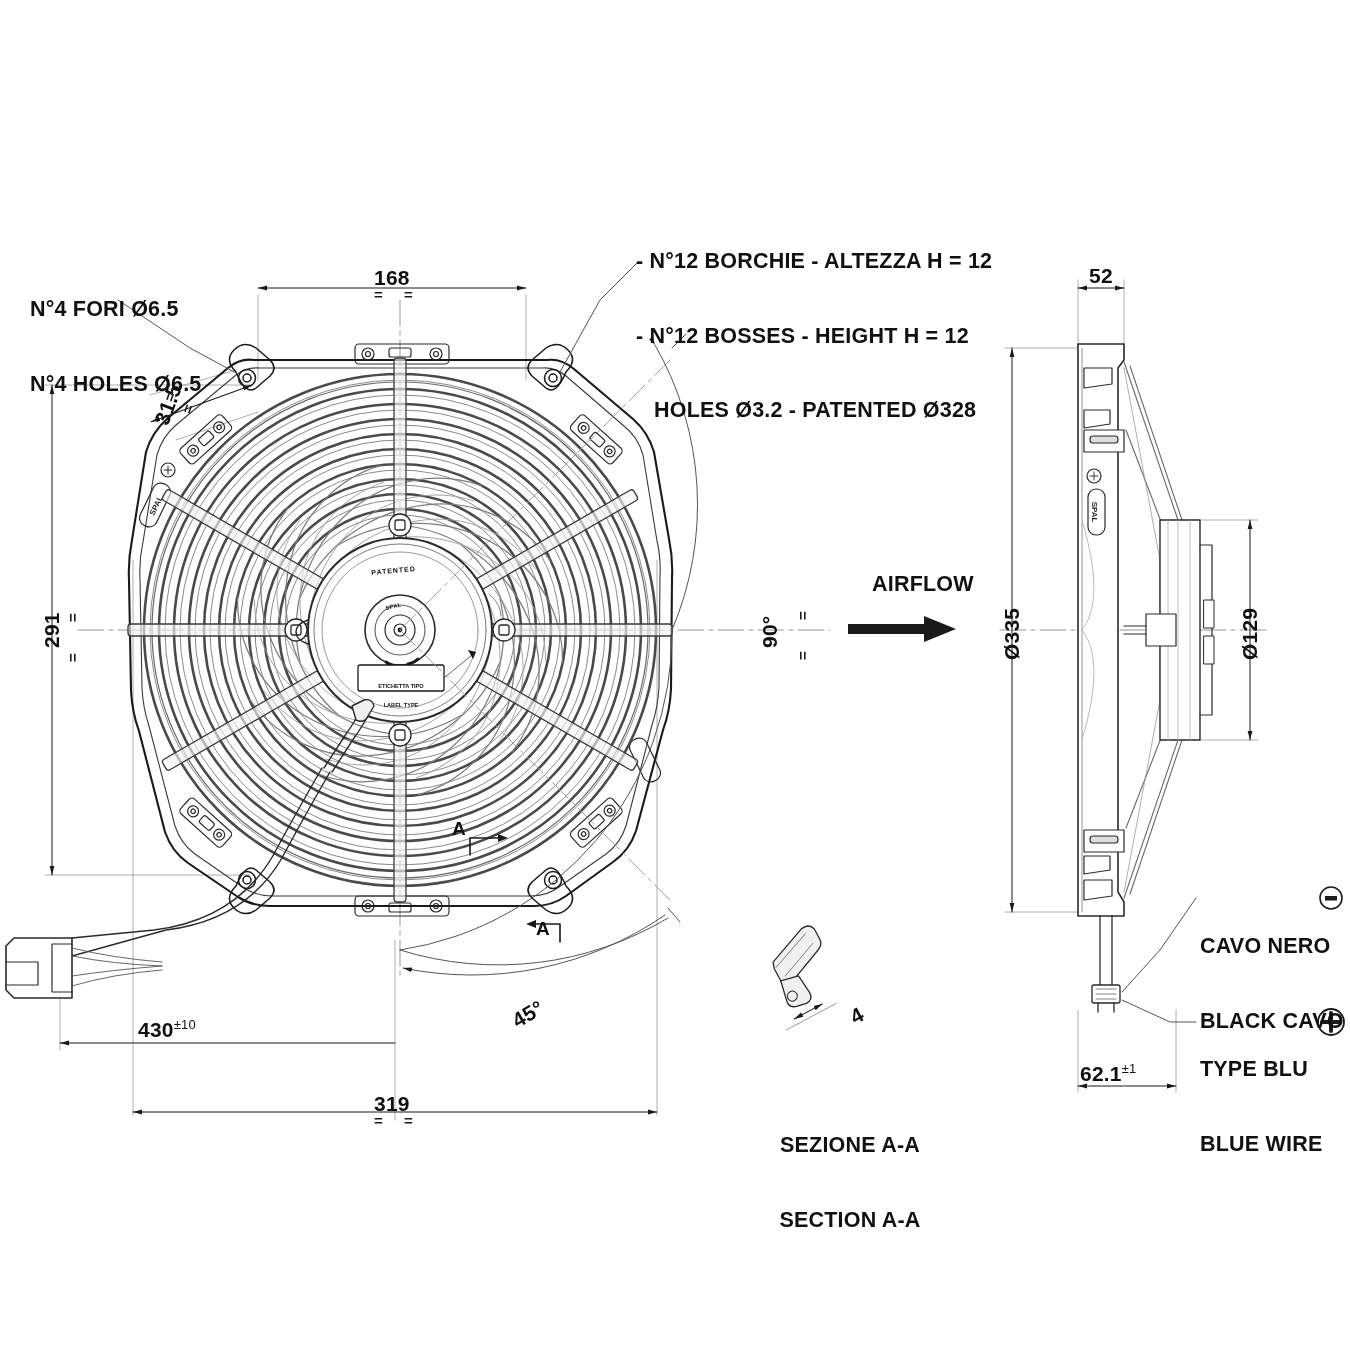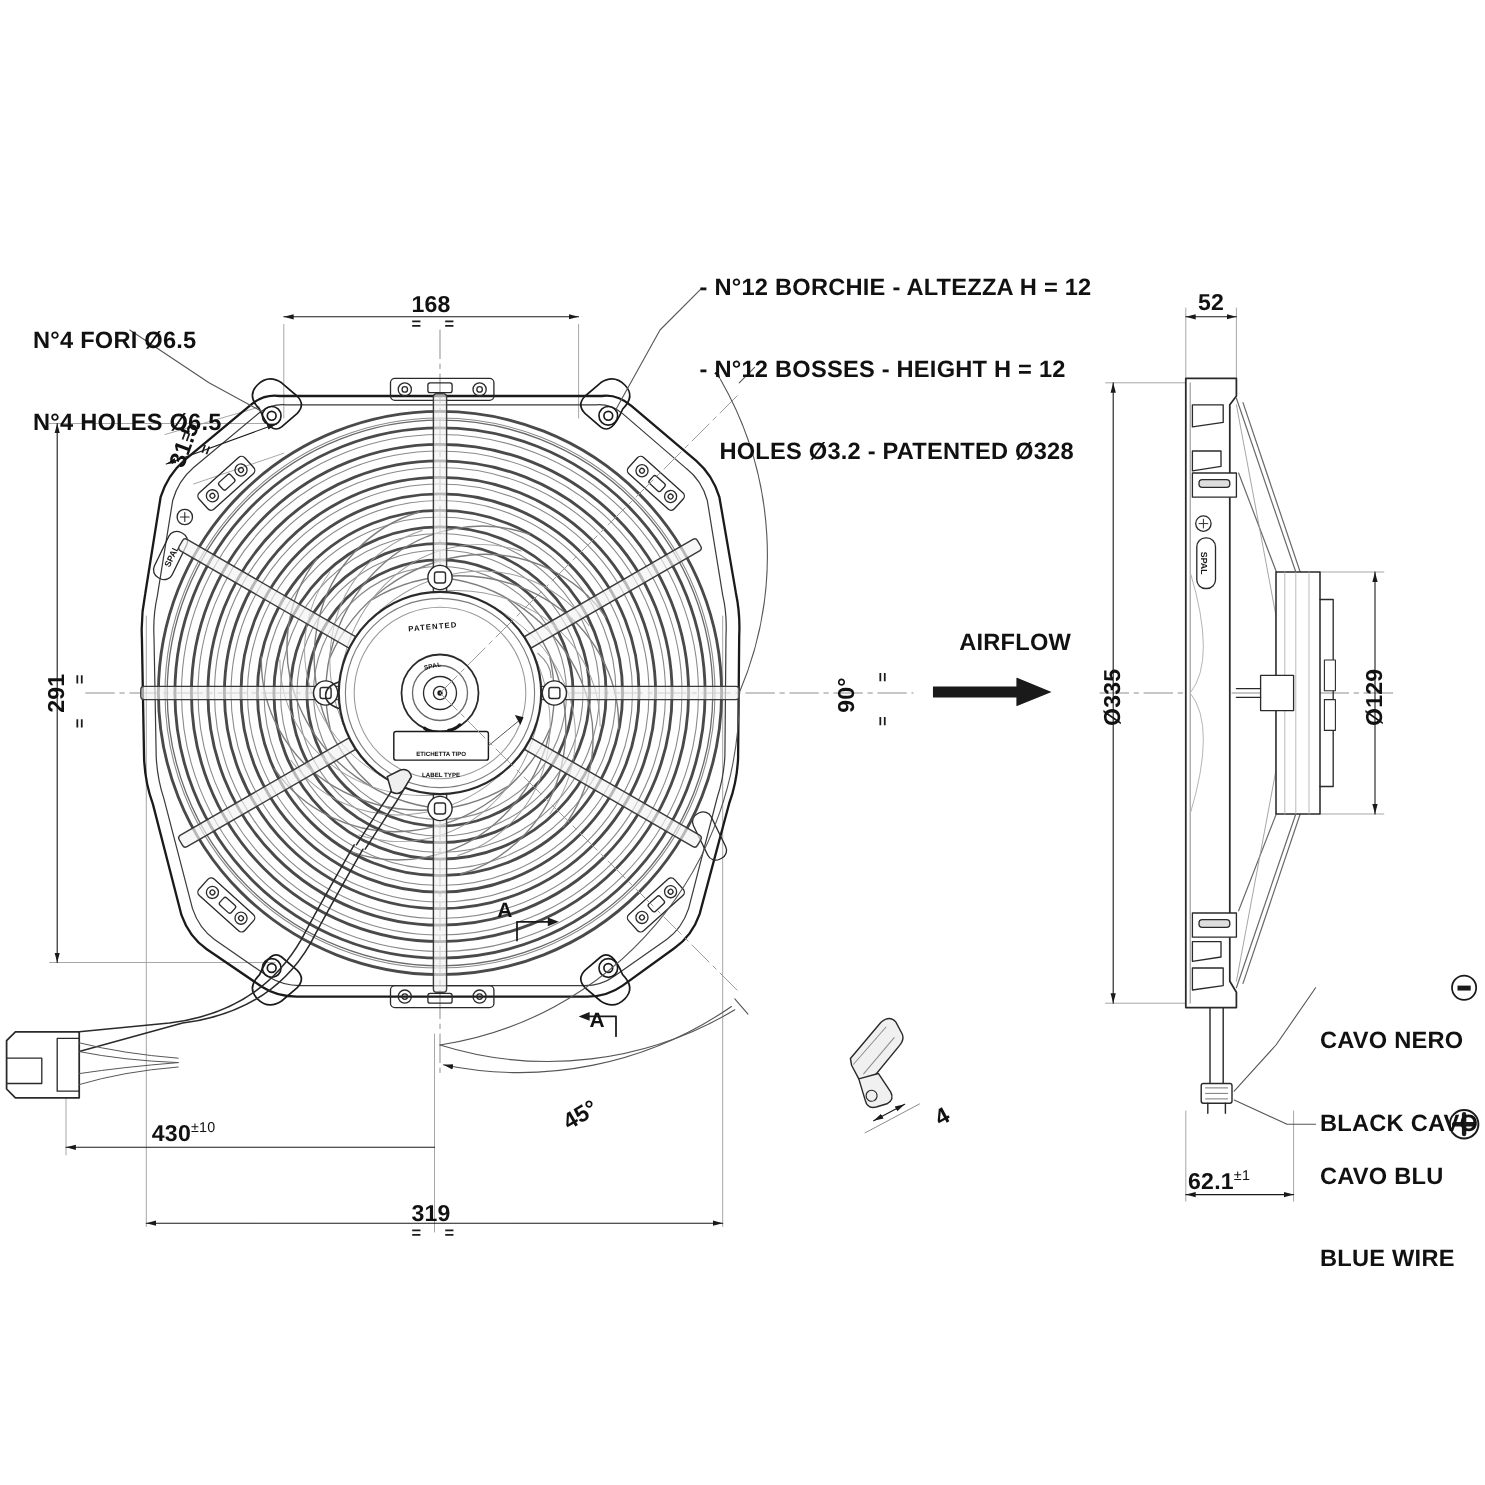--- a/index.html
+++ b/index.html
@@ -465,24 +465,28 @@
 
 <div class="lbl dim" style="left:1238px;top:660px;transform:rotate(-90deg);transform-origin:left top;">Ø129</div>
 
 <div class="lbl dim" style="left:1080px;top:1062px;"><span>62.1</span><span class="sup">±1</span></div>
 
 <div class="lbl note" style="left:1200px;top:885px;">
   <div>CAVO NERO</div>
   <div>BLACK CAVO</div>
 </div>
 <div class="lbl note" style="left:1200px;top:1008px;">
-  <div>CAVO BLU</div>
+  <div>TYPE BLU</div>
   <div>BLUE WIRE</div>
 </div>
 
+<div class="lbl note ctr" style="left:770px;top:1084px;width:160px;">
+  <div>SEZIONE A-A</div>
+  <div>SECTION A-A</div>
+</div>
 
 <div class="lbl dim" style="left:846px;top:1008px;transform:rotate(-28deg);transform-origin:left top;">4</div>
 
 <div class="lbl" style="left:452px;top:818px;font-size:19px;">A</div>
 <div class="lbl" style="left:536px;top:918px;font-size:19px;">A</div>
 
 <div class="lbl small" style="left:371px;top:569px;letter-spacing:1px;transform:rotate(-5deg);transform-origin:left top;">PATENTED</div>
 <div class="lbl tiny" style="left:385px;top:605px;letter-spacing:.4px;transform:rotate(-12deg);transform-origin:left top;">SPAL</div>
 <div class="lbl tiny ctr" style="left:358px;top:670px;width:86px;">
   <div>ETICHETTA TIPO</div>

